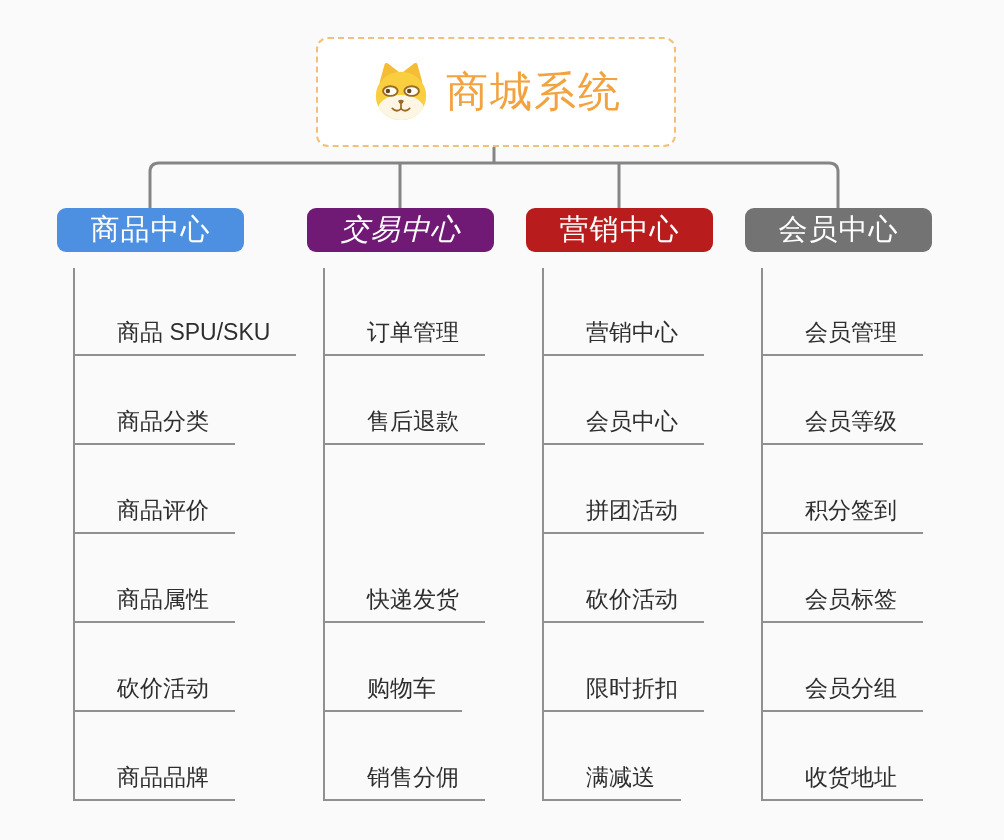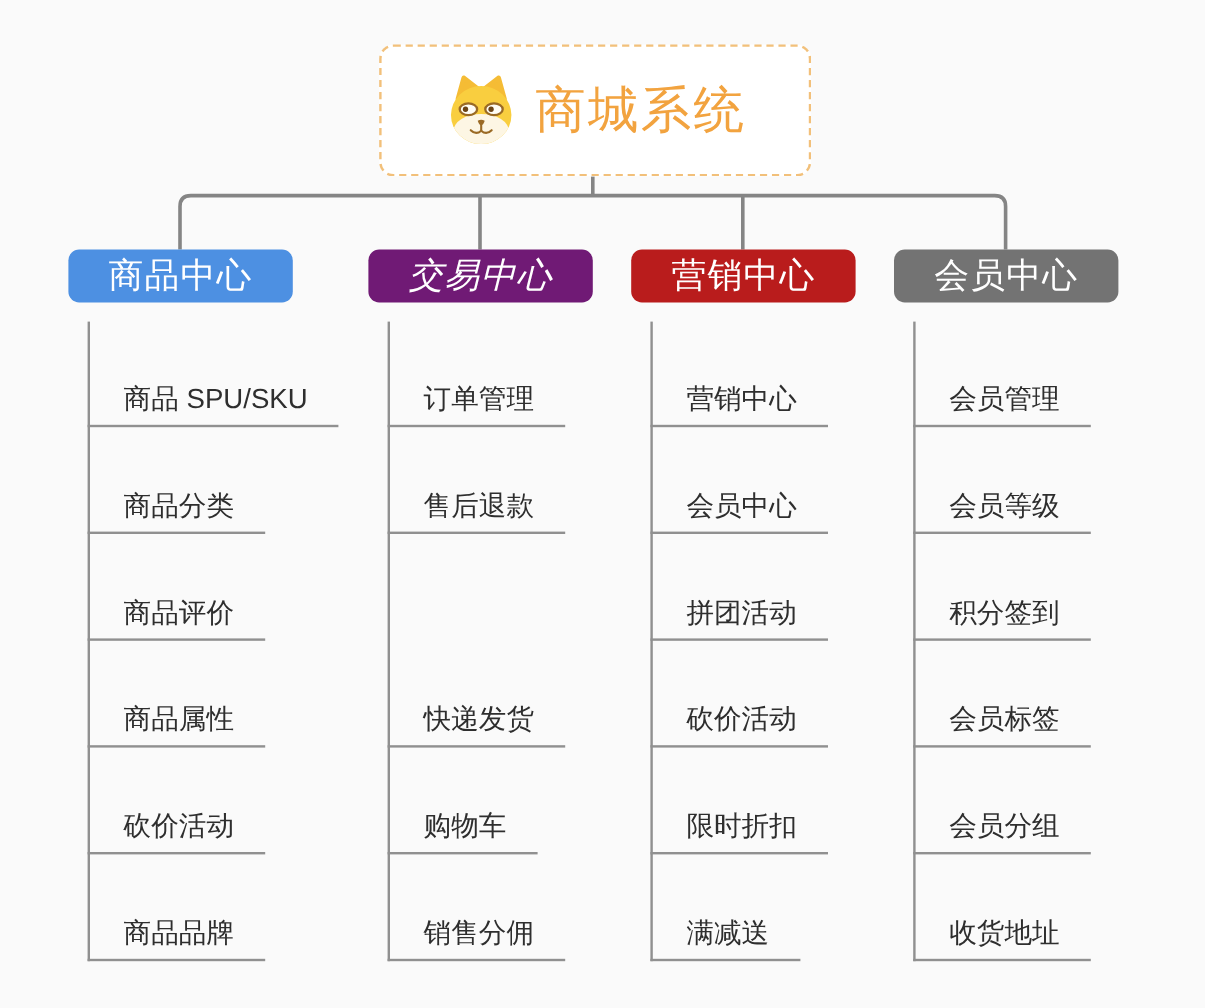--- a/index.html
+++ b/index.html
@@ -9,21 +9,21 @@
     background:#ffffff;border:2px dashed #f2c07a;border-radius:12px;
     display:flex;align-items:center;justify-content:center;gap:14px;}
   .dog-icon{width:62px;height:62px;display:block;flex:0 0 auto;}
   .root-title{font-size:42px;color:#f2a33f;letter-spacing:2px;white-space:nowrap;}
   .column{position:absolute;top:208px;width:187px;height:600px;}
   .col-0{left:57px}.col-1{left:307px}.col-2{left:526px}.col-3{left:745px}
   .branch-header{position:absolute;top:0;left:0;width:187px;height:44px;border-radius:9px;
     display:flex;align-items:center;justify-content:center;color:#fff;font-size:29px;letter-spacing:1px;}
   .trunk{position:absolute;left:16px;top:60px;width:2px;height:533px;background:#909090;}
   .leaf{position:absolute;left:16px;white-space:nowrap;font-size:23px;line-height:30px;color:#2e2e2e;
-    padding:0 26px 7px 30px;border-bottom:2px solid #909090;}
+    padding:0 26px 7px 44px;border-bottom:2px solid #909090;}
   .leaf-0{top:109px}.leaf-1{top:198px}.leaf-2{top:287px}.leaf-3{top:376px}.leaf-4{top:465px}.leaf-5{top:554px}
 </style>
 </head>
 <body>
 
 <div class="canvas">
 
   <svg class="connectors" viewBox="0 0 1004 840">
     <path d="M494 147 L494 163 M150 208 L150 172 Q150 163 159 163 L829 163 Q838 163 838 172 L838 208 M400 163 L400 208 M619 163 L619 208" fill="none" stroke="#858585" stroke-width="3"></path>
   </svg>

